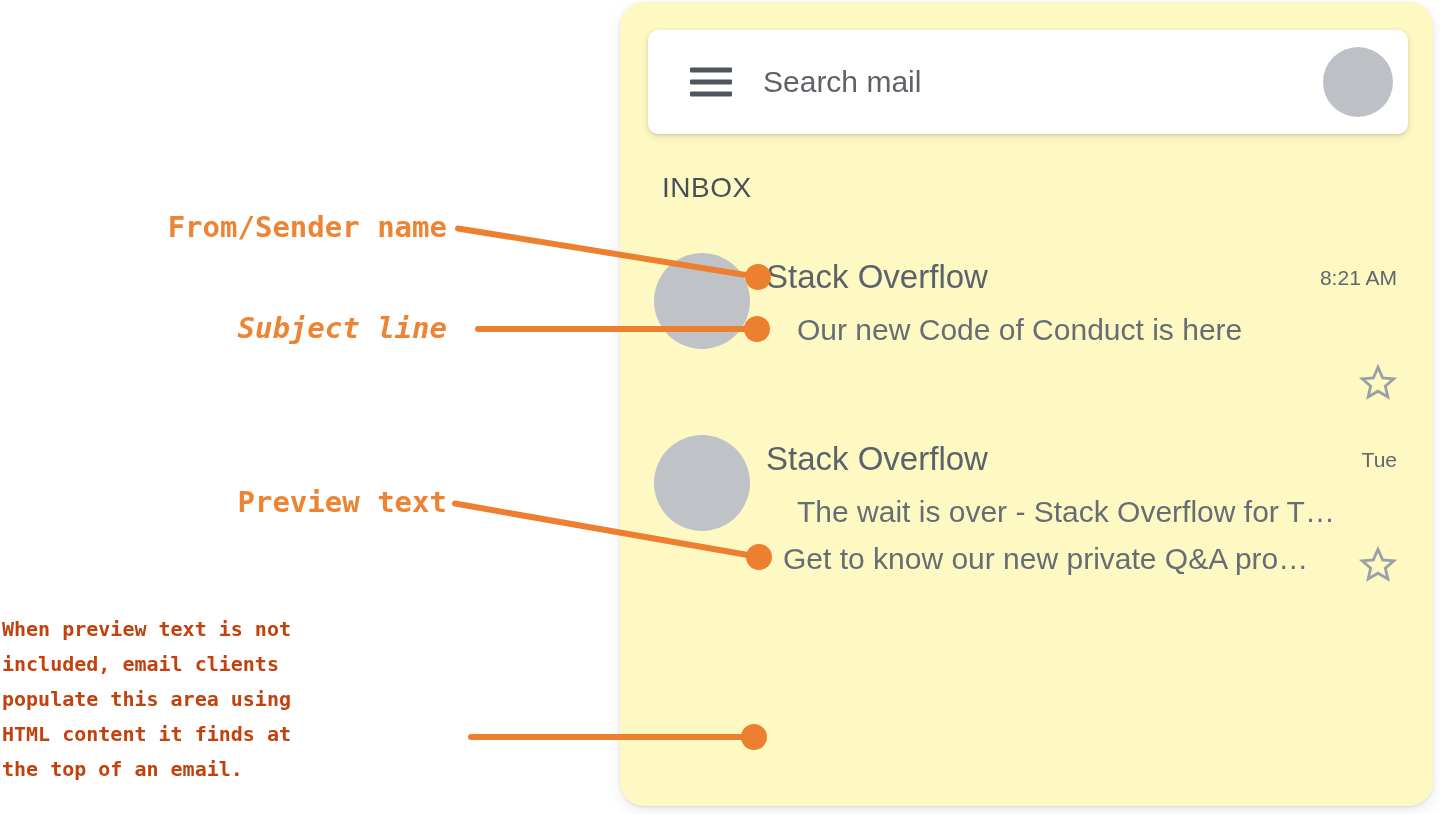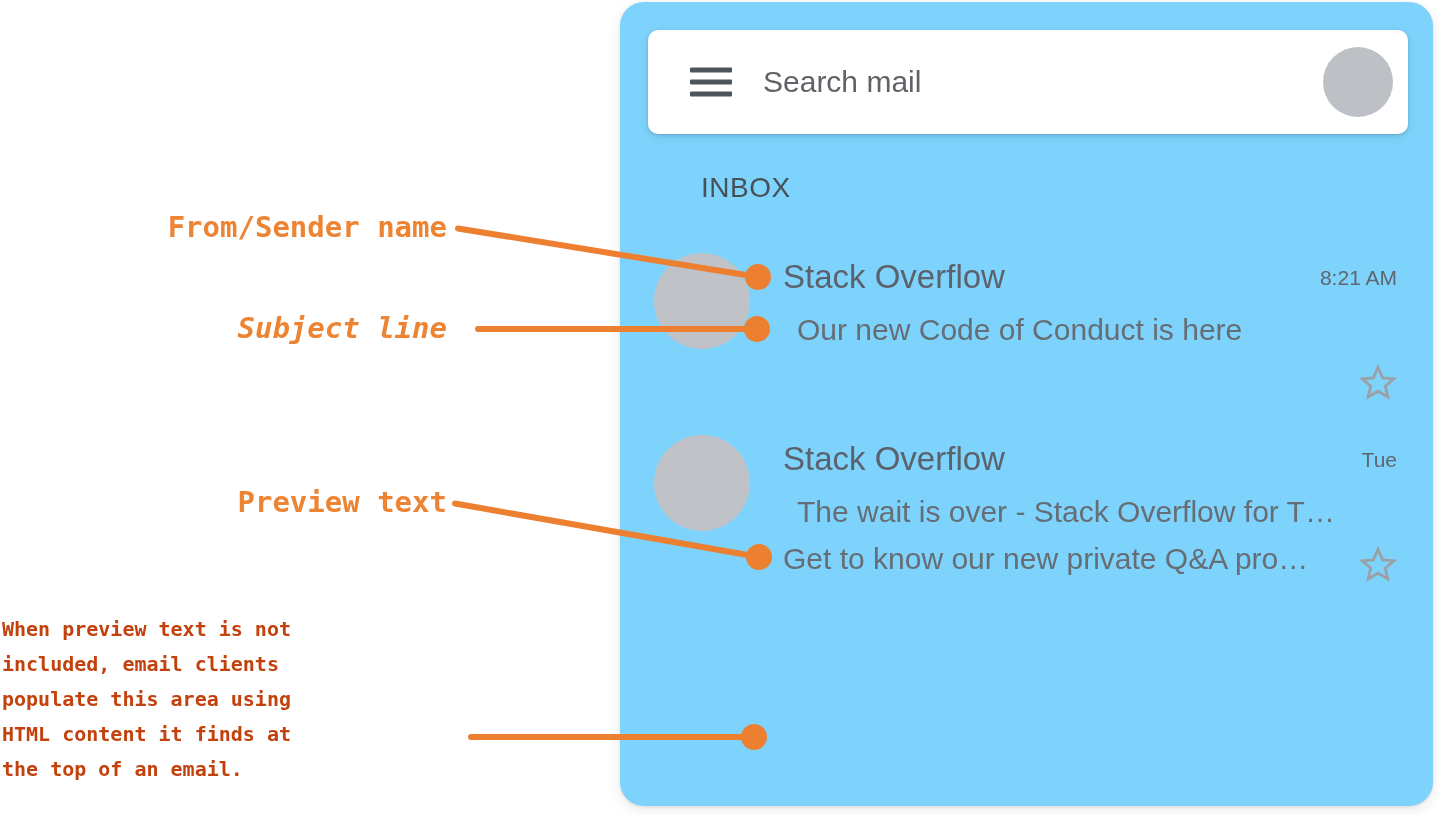--- a/index.html
+++ b/index.html
@@ -5,21 +5,21 @@
   html,body { margin:0; padding:0; }
   body {
     width:1440px; height:814px; position:relative; overflow:hidden;
     background:#ffffff;
     font-family:"Liberation Sans", sans-serif;
   }
 
   
   .mail-card {
     position:absolute; left:620px; top:2px; width:813px; height:804px;
-    background:#7dd3fc; border-radius:24px;
+    background:#fef9c3; border-radius:24px;
     box-shadow:0 1px 3px rgba(0,0,0,.10), 0 5px 16px rgba(0,0,0,.08);
   }
 
   .search-bar {
     position:absolute; left:28px; top:28px; width:760px; height:104px;
     background:#ffffff; border-radius:10px;
     box-shadow:0 1px 3px rgba(0,0,0,.14), 0 3px 10px rgba(0,0,0,.09);
     cursor:text;
   }
   .hamburger {
@@ -32,33 +32,33 @@
     position:absolute; left:115px; top:0; height:104px; line-height:104px;
     font-size:30px; color:#5F6368; white-space:nowrap;
   }
   .search-avatar {
     position:absolute; right:15px; top:17px; width:70px; height:70px;
     border-radius:50%; background:#BDC1C6; cursor:pointer;
   }
 
   .inbox-label {
     position:absolute; left:42px; top:170px; font-size:28px; line-height:32px;
-    color:#485057; letter-spacing:.5px;margin-left:39px;
+    color:#485057; letter-spacing:.5px;
   }
 
   .email-row { position:absolute; left:0; width:813px; height:150px; cursor:pointer; }
   .row-1 { top:251px; }
   .row-2 { top:433px; }
   .row-3 { top:612px; }
   .row-avatar {
     position:absolute; left:34px; top:0; width:96px; height:96px;
     border-radius:50%; background:#BFC3C8;
   }
   .sender {
-    position:absolute; left:163px; top:4px; font-size:33px; line-height:40px;
+    position:absolute; left:146px; top:4px; font-size:33px; line-height:40px;
     color:#5B626B; white-space:nowrap;text-align:right;
   }
   .time {
     position:absolute; right:36px; top:10px; font-size:21px; line-height:30px;
     color:#5F666E; white-space:nowrap;
   }
   .subject {
     position:absolute; left:163px; top:59px; font-size:30px; line-height:36px;
     color:#666D75; white-space:nowrap;margin-left:14px;
   }

